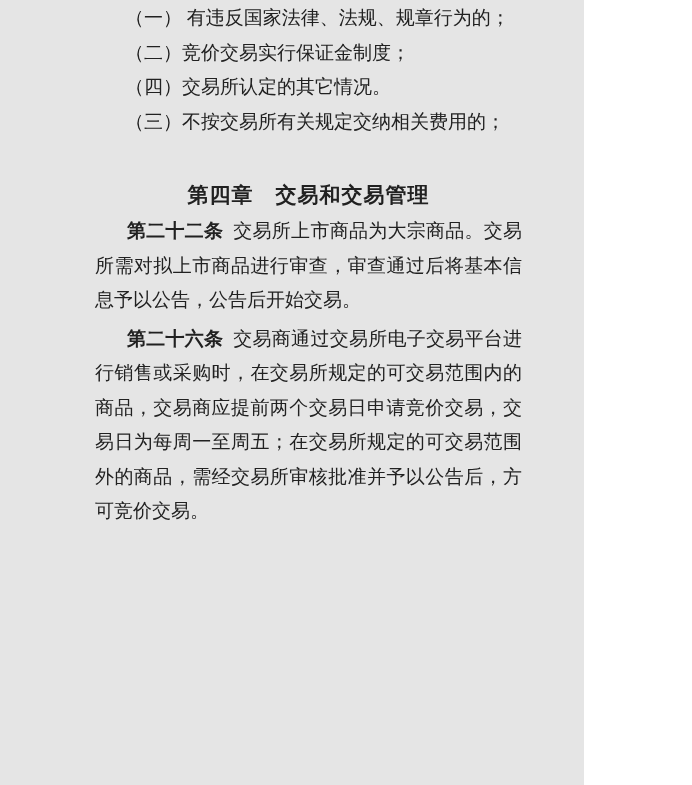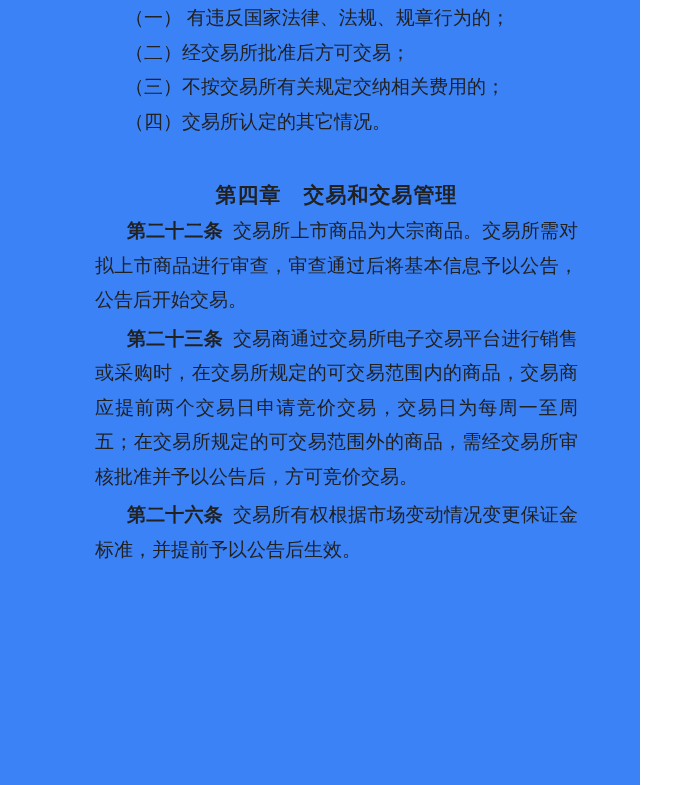--- a/index.html
+++ b/index.html
@@ -9,24 +9,24 @@
   }
   body {
     width: 692px;
     height: 785px;
     overflow: hidden;
     font-family: "Liberation Serif", "DejaVu Serif", serif;
     color: #212121;
   }
   .page {
     box-sizing: border-box;
-    width: 640px;
+    width: 584px;
     height: 785px;
     padding: 1px 62px 0 95px;
-    background: #3b82f6;
+    background: #e5e5e5;
   }
   .clause-list {
     margin: 0;
     padding: 0;
   }
   .clause-item {
     font-size: 19px;
     line-height: 34.5px;
     padding-left: 30px;
     white-space: nowrap;
@@ -53,34 +53,31 @@
     margin-right: 10px;
   }
 </style>
 </head>
 <body>
 
 <div class="page">
 
   <div class="clause-list">
     <div class="clause-item">（一） 有违反国家法律、法规、规章行为的；</div>
-    <div class="clause-item">（二）经交易所批准后方可交易；</div>
+    <div class="clause-item">（二）竞价交易实行保证金制度；</div>
+    <div class="clause-item">（四）交易所认定的其它情况。</div>
     <div class="clause-item">（三）不按交易所有关规定交纳相关费用的；</div>
-    <div class="clause-item">（四）交易所认定的其它情况。</div>
   </div>
 
   <div class="chapter-title">第四章　交易和交易管理</div>
 
   <p class="article">
     <span class="article-number">第二十二条</span><span class="article-body">交易所上市商品为大宗商品。交易所需对拟上市商品进行审查，审查通过后将基本信息予以公告，公告后开始交易。</span>
   </p>
 
   <p class="article">
-    <span class="article-number">第二十三条</span><span class="article-body">交易商通过交易所电子交易平台进行销售或采购时，在交易所规定的可交易范围内的商品，交易商应提前两个交易日申请竞价交易，交易日为每周一至周五；在交易所规定的可交易范围外的商品，需经交易所审核批准并予以公告后，方可竞价交易。</span>
+    <span class="article-number">第二十六条</span><span class="article-body">交易商通过交易所电子交易平台进行销售或采购时，在交易所规定的可交易范围内的商品，交易商应提前两个交易日申请竞价交易，交易日为每周一至周五；在交易所规定的可交易范围外的商品，需经交易所审核批准并予以公告后，方可竞价交易。</span>
   </p>
 
 
 
-  <p class="article">
-    <span class="article-number">第二十六条</span><span class="article-body">交易所有权根据市场变动情况变更保证金标准，并提前予以公告后生效。</span>
-  </p>
 
 </div>
 
 </body></html>

